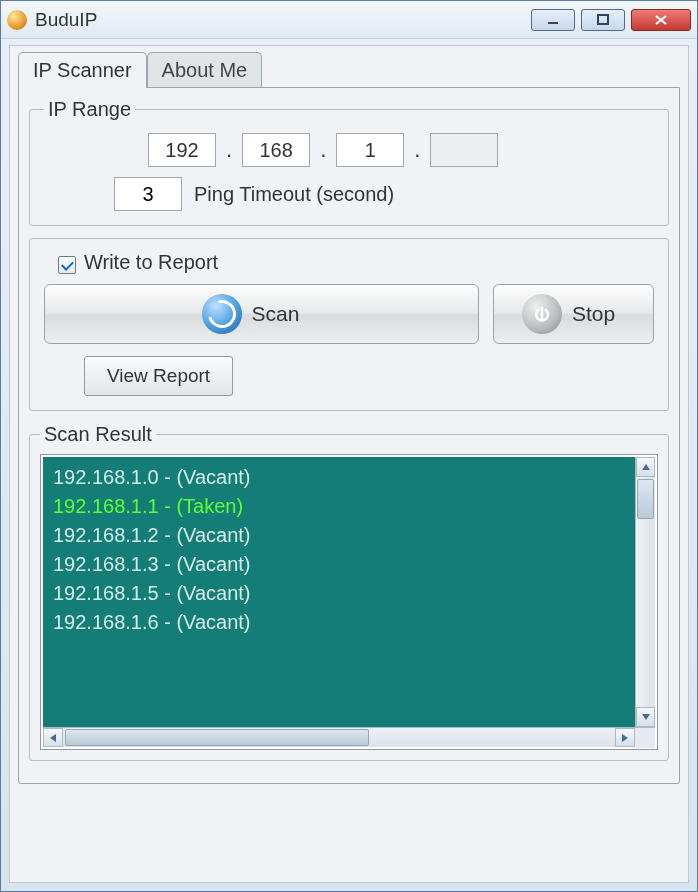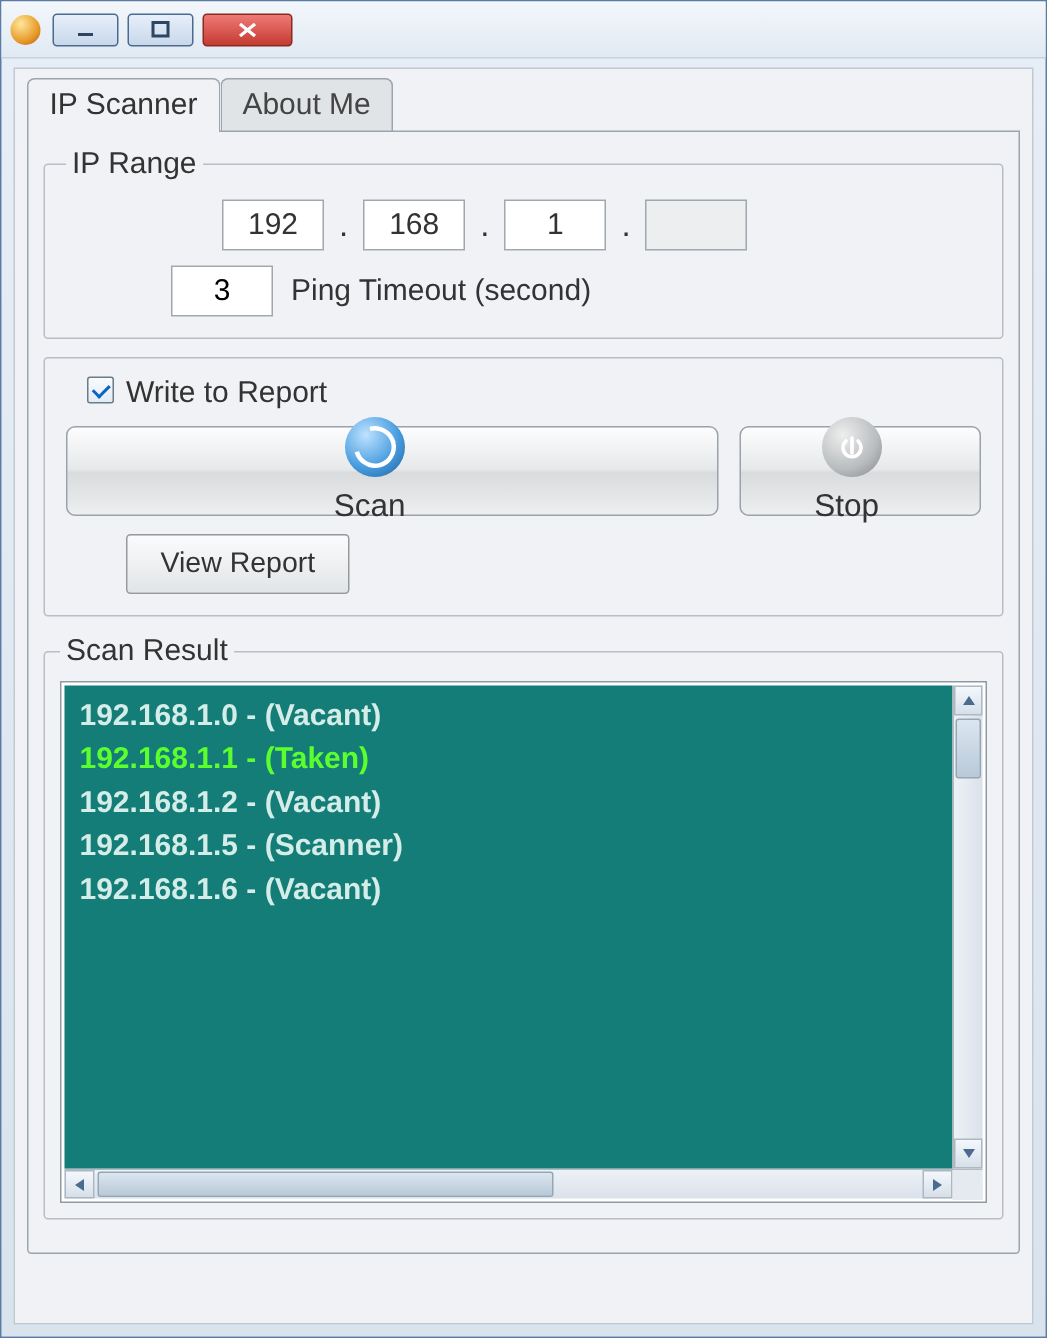--- a/index.html
+++ b/index.html
@@ -148,21 +148,21 @@
   .timeout-row input {
     width: 68px; height: 34px;
     text-align: center; font-size: 20px;
     border: 1px solid #a0a7ad; background: #fff;
   }
   .timeout-label { font-size: 20px; color: #333; }
 
   .no-legend { padding-top: 14px; }
 
   .checkbox-row {
-    display: flex; align-items: flex-start; gap: 8px;
+    display: flex; align-items: flex-end; gap: 8px;
     margin: 0 0 10px 14px;
   }
   .custom-chk {
     width: 18px; height: 18px;
     border: 1px solid #6a7b8a;
     background: linear-gradient(#f9fbfd, #e3ebf3);
     position: relative;
     border-radius: 2px;
     cursor: pointer;
   }
@@ -181,21 +181,20 @@
   .bigbtn {
     display: flex; align-items: center; gap: 8px;
     border: 1px solid #9aa2aa;
     border-radius: 6px;
     background: linear-gradient(#fdfdfd, #e6e8ea 48%, #d9dbdd 52%, #eceeef);
     height: 60px;
     cursor: pointer;
     font-size: 21px;
     color: #333;
     justify-content: center;
-    flex-direction: column;
   }
   .bigbtn .icon-wrap {
     width: 44px; height: 44px;
     display: flex; align-items: center; justify-content: center;
     margin-left: 6px;
   }
   .scan-btn { flex: 1; padding-right: 30px; }
   .stop-btn { width: 161px; padding-right: 18px; }
 
   .icon-refresh {
@@ -237,22 +236,21 @@
 
   
   .result-legend { font-size: 20px; color: #333; padding: 0 4px; }
   .result-wrap {
     border: 1px solid #8f9aa2;
     background: #fff;
     padding: 2px;
   }
   .result-area {
     display: flex;
-    height: 322px;
-    font-weight: bold;
+    height: 270px;
   }
   .result-list {
     flex: 1;
     background: #147d78;
     color: #d5ede8;
     padding: 6px 10px;
     font-size: 20px;
     overflow: hidden;
     font-family: Arial, sans-serif;
   }
@@ -305,20 +303,21 @@
   }
   .corner { width: 20px; height: 20px; background: #e5eaf0; }
 </style>
 </head>
 <body>
 
 <div class="window">
 
   <div class="titlebar">
     <div class="app-icon"></div>
+    <div class="title">BuduIP</div>
     <div class="win-btns">
       <div class="wbtn">
         <svg width="14" height="14">
             <line x1="2" y1="10" x2="12" y2="10" stroke="#2d4560" stroke-width="2"></line>
           </svg>
       </div>
       <div class="wbtn">
         <svg width="14" height="14">
             <rect x="2" y="2" width="10" height="9" fill="none" stroke="#2d4560" stroke-width="2"></rect>
           </svg>
@@ -388,21 +387,22 @@
       </fieldset>
 
       <fieldset class="group" style="padding:8px 10px 10px 10px;">
         <legend class="result-legend">Scan Result</legend>
         <div class="result-wrap">
           <div class="result-area">
             <div class="result-list" id="result-list">
                 <div class="row">192.168.1.0 - (Vacant)</div>
                 <div class="row taken">192.168.1.1 - (Taken)</div>
                 <div class="row">192.168.1.2 - (Vacant)</div>
-                <div class="row">192.168.1.5 - (Scanner)</div>
+                <div class="row">192.168.1.3 - (Vacant)</div>
+                <div class="row">192.168.1.5 - (Vacant)</div>
                 <div class="row">192.168.1.6 - (Vacant)</div>
               </div>
             <div class="vscroll">
               <div class="sbtn">
                 <svg width="10" height="8">
                     <polygon points="5,1 9,7 1,7" fill="#4a6a90"></polygon>
                   </svg>
               </div>
               <div class="strack">
                 <div class="sthumb" style="top:2px;height:40px;"></div>

